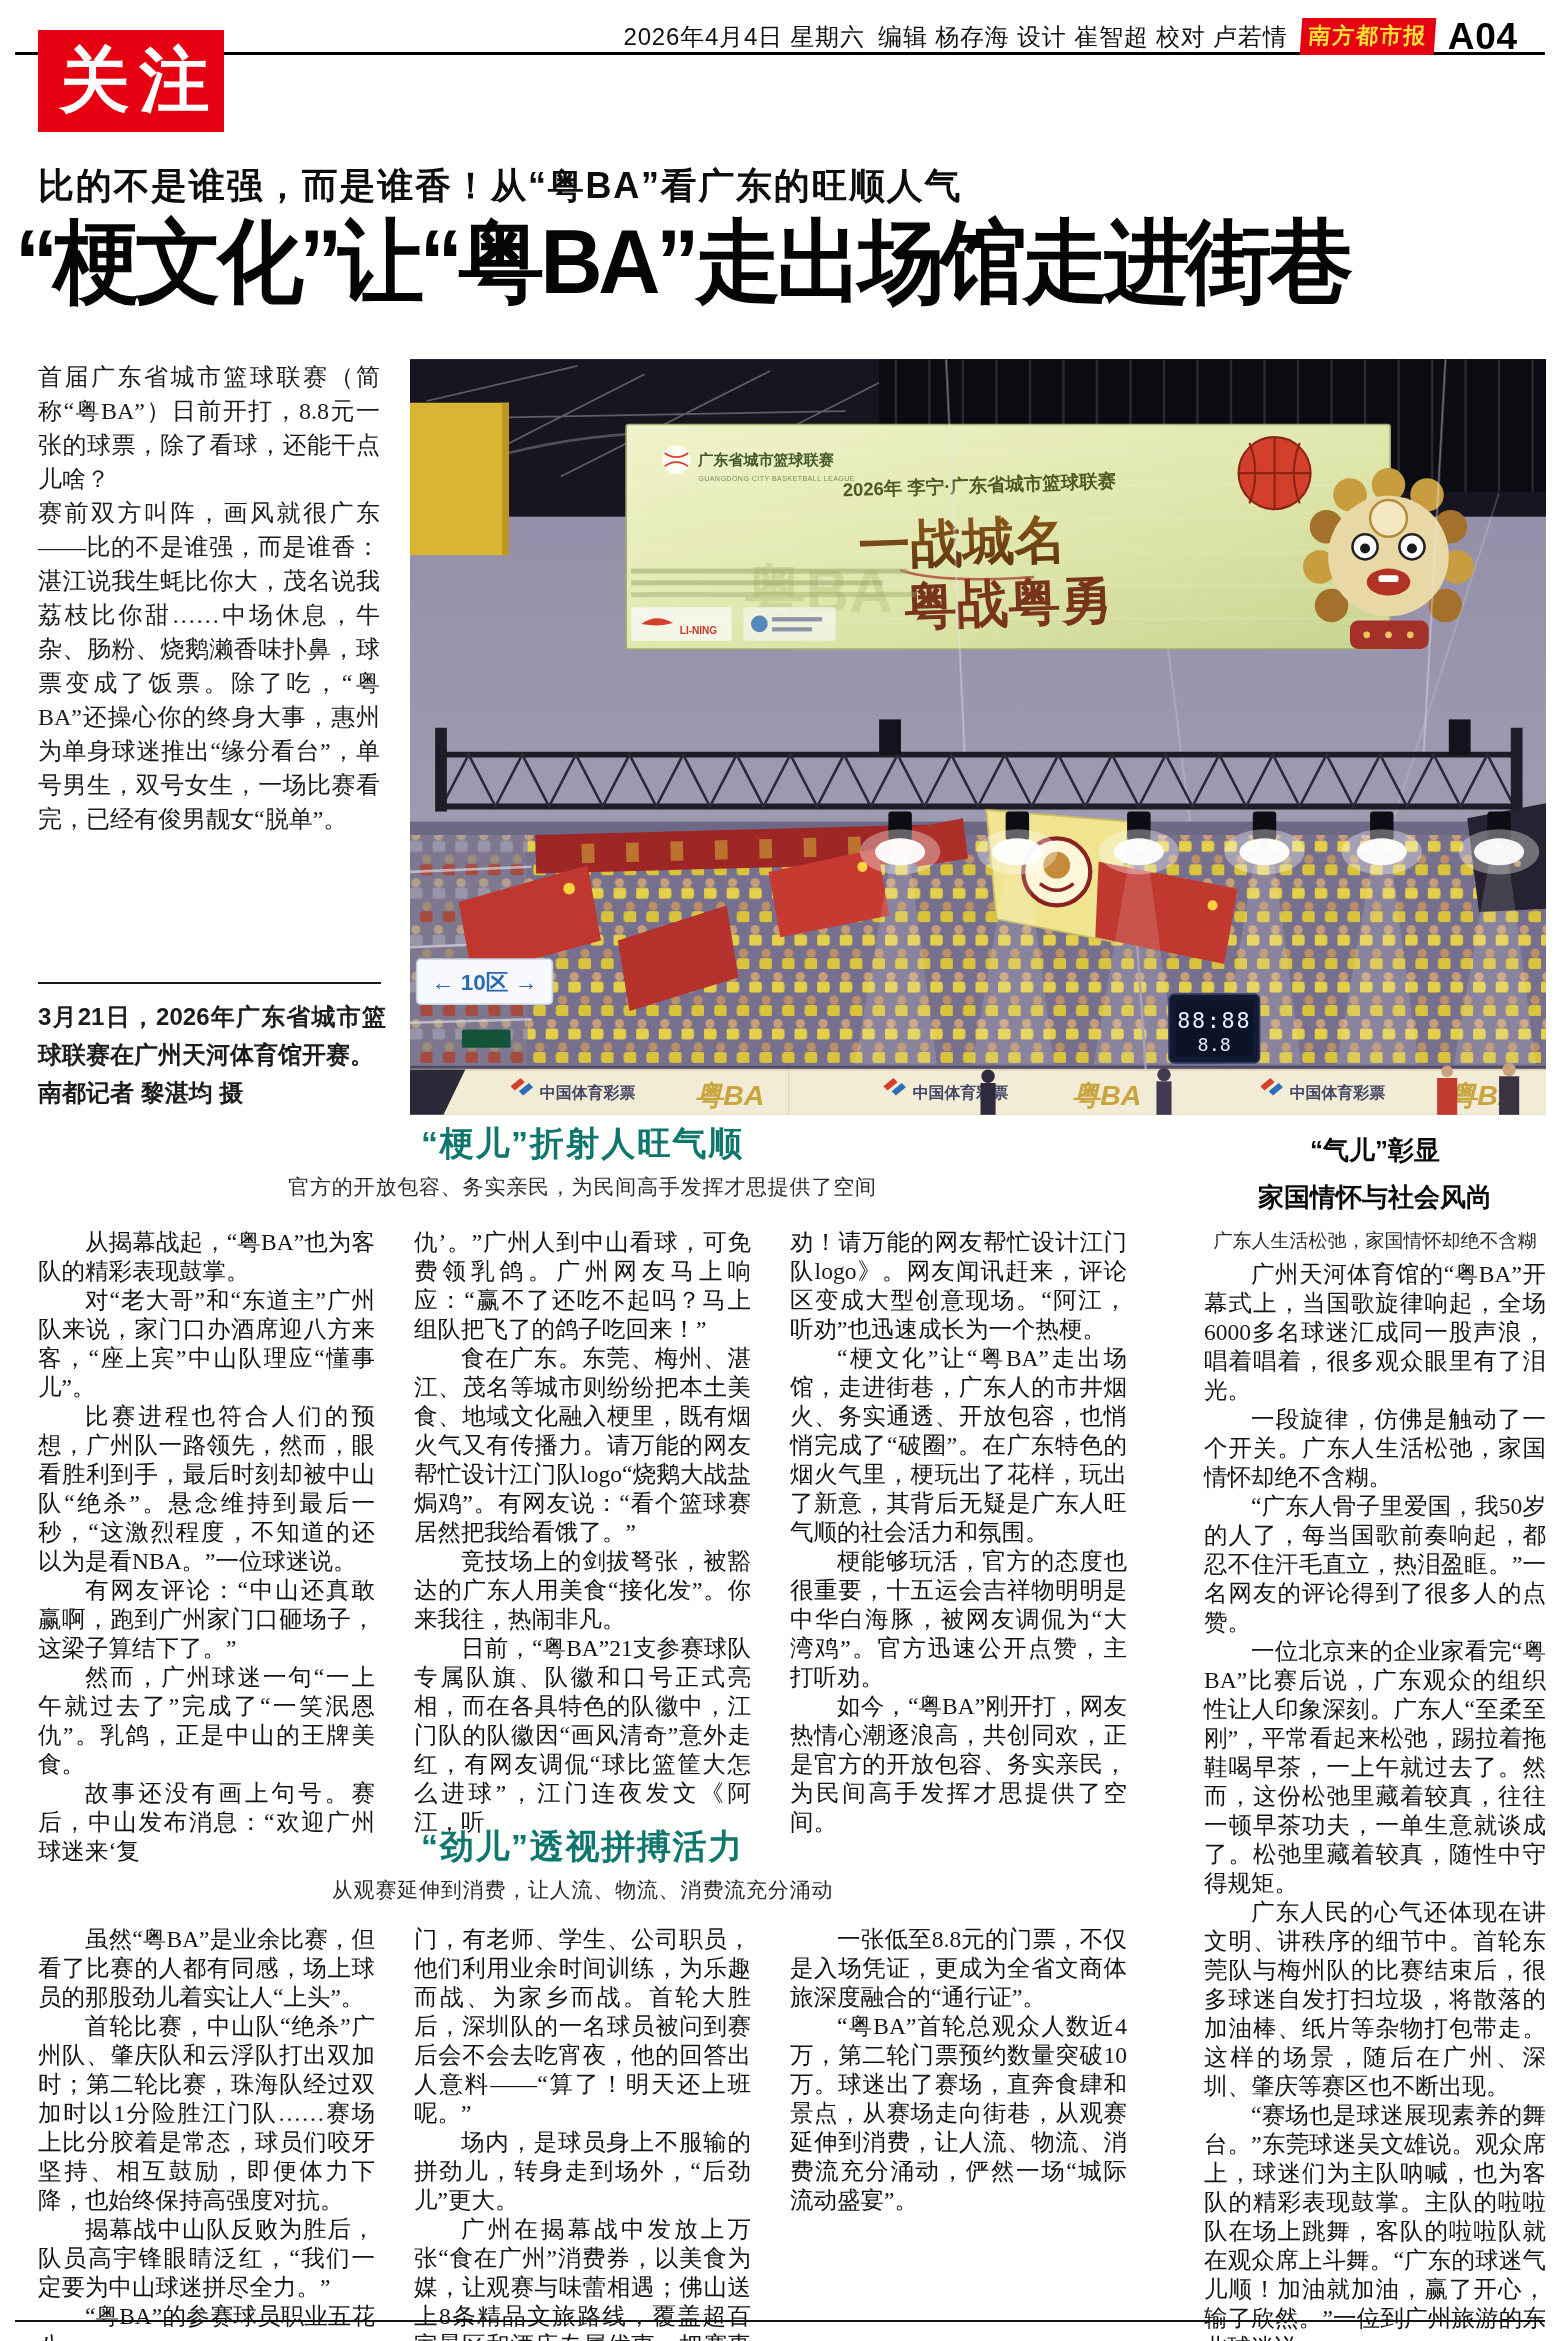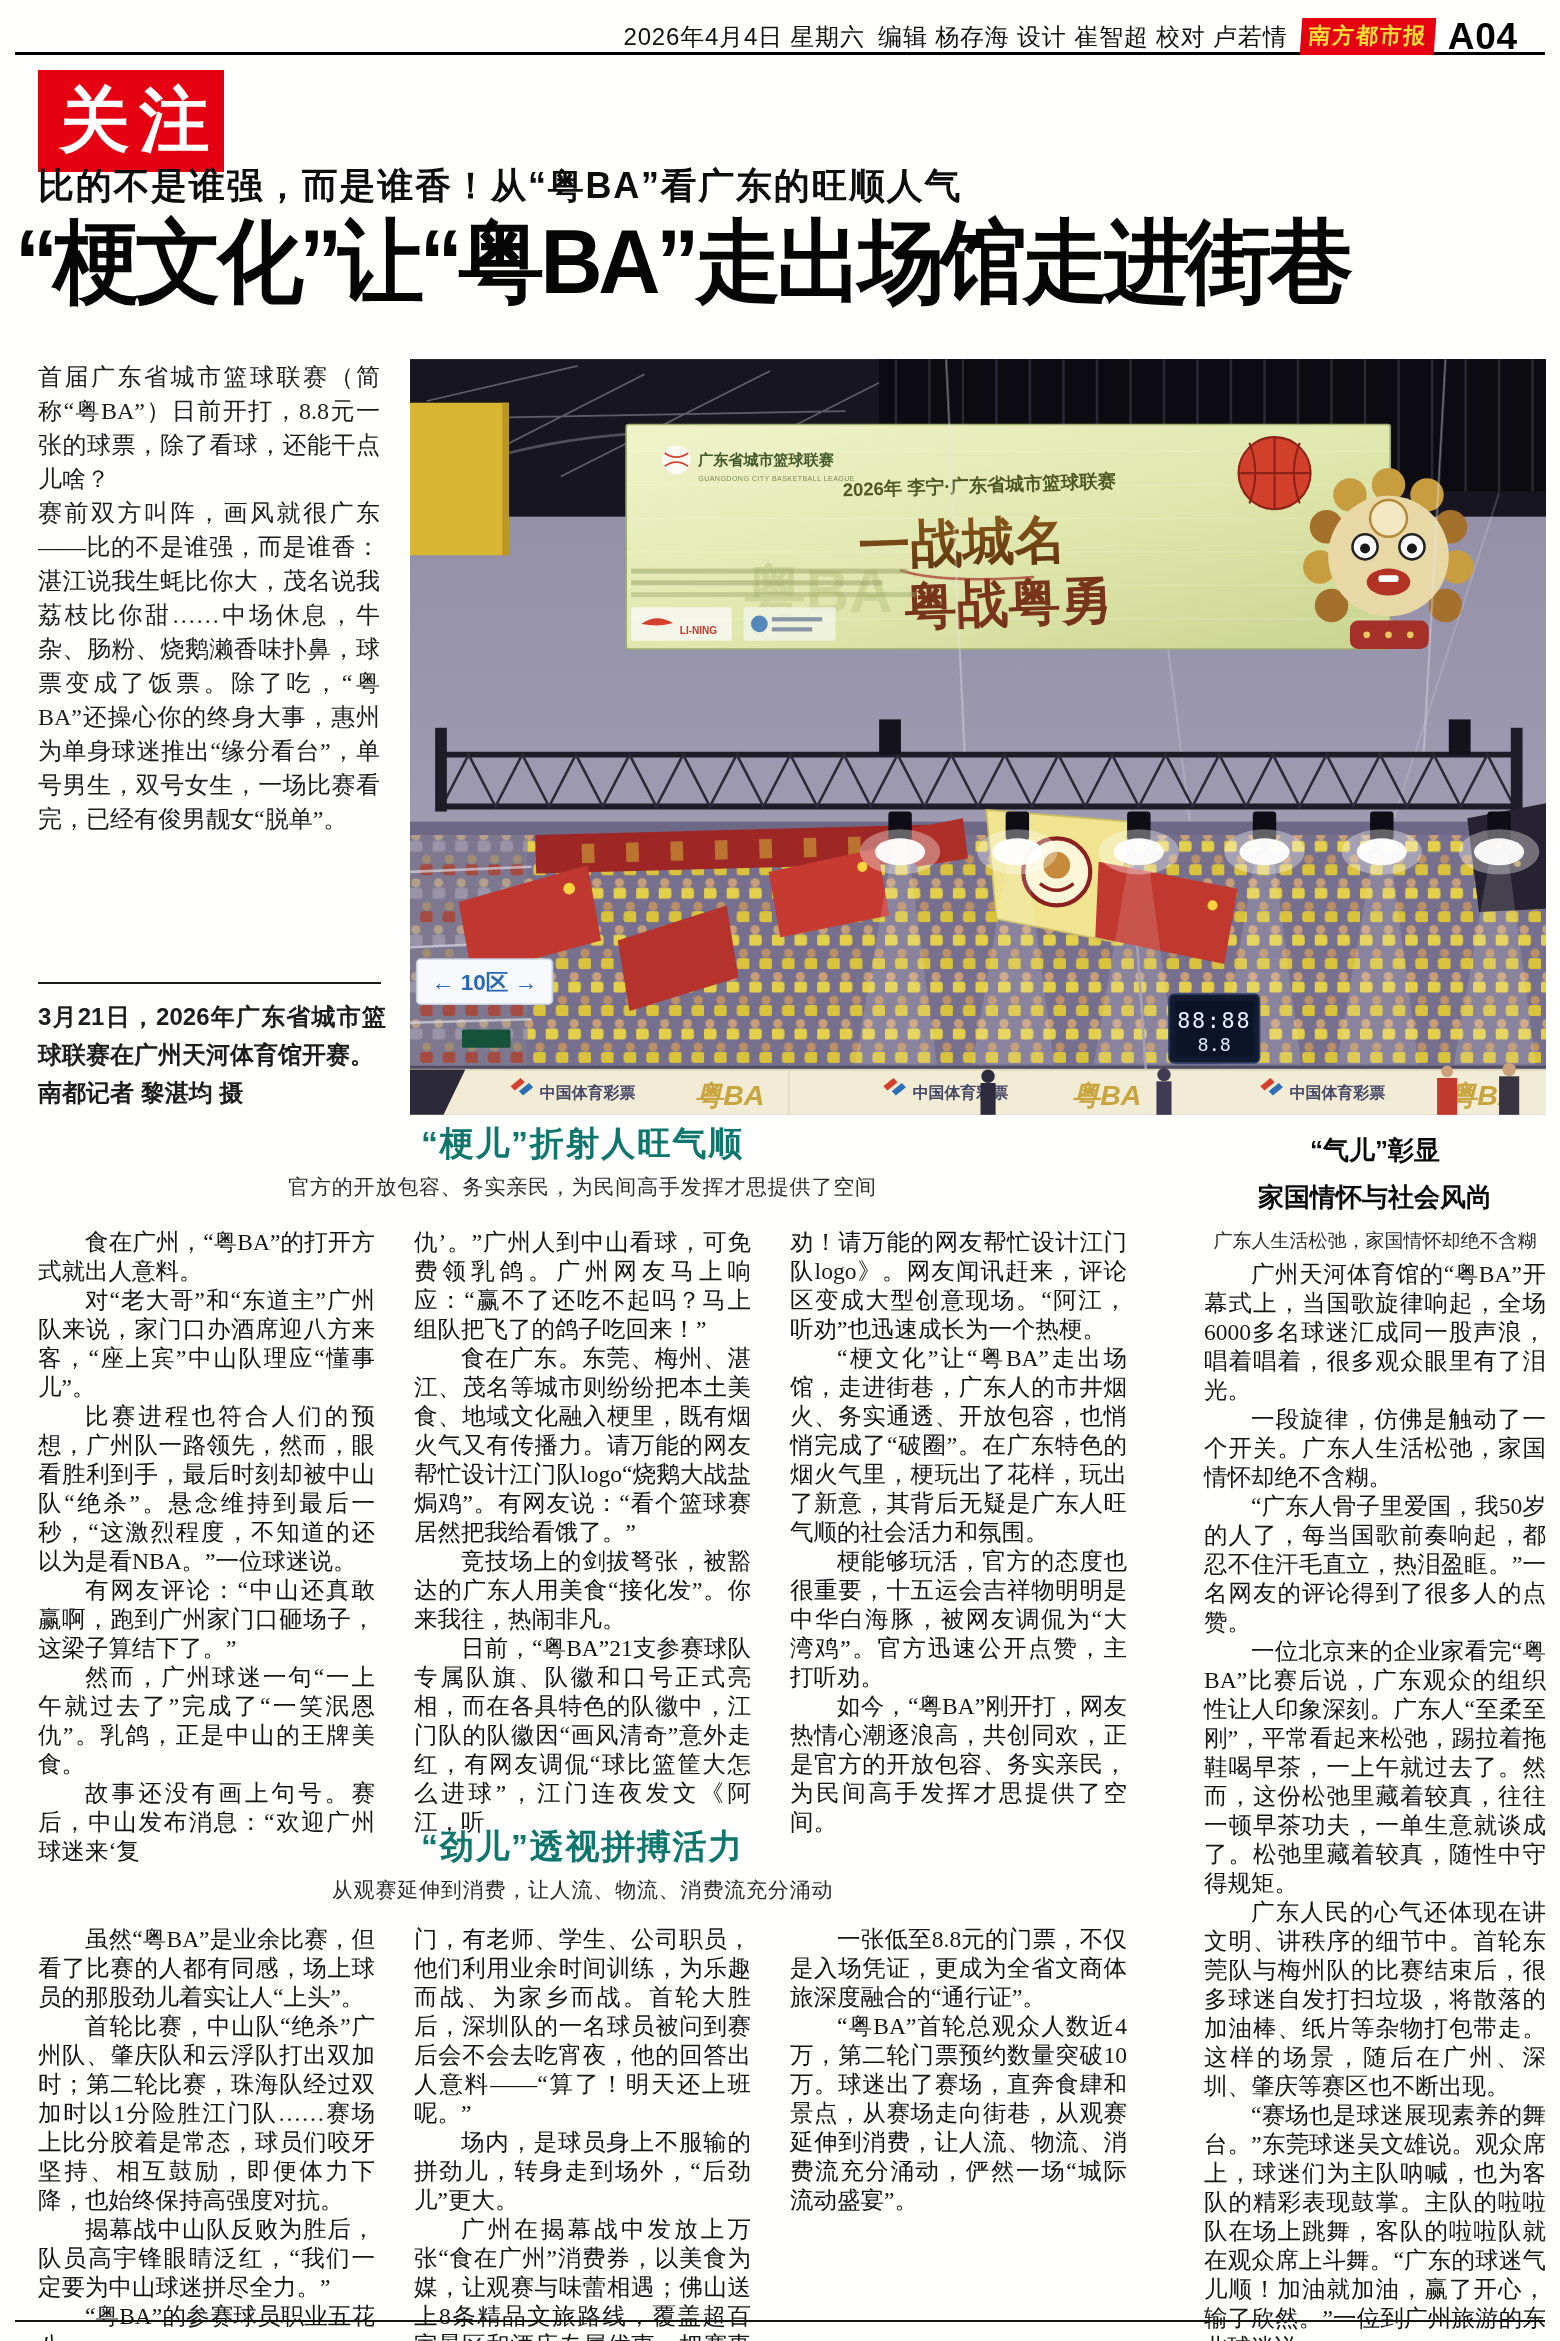--- a/index.html
+++ b/index.html
@@ -4,21 +4,21 @@
 <style>
   html,body{margin:0;padding:0;background:#d9d9d9;}
   .page{position:relative;width:1560px;height:2342px;background:#fffffe;overflow:hidden;
         font-family:"Liberation Serif","DejaVu Serif",serif;color:#1c1c1c;}
   .abs{position:absolute;}
   .sans{font-family:"Liberation Sans","DejaVu Sans",sans-serif;}
 
   
   .section-box{left:38px;top:30px;width:186px;height:102px;background:#e50112;color:#fff;
       display:flex;align-items:center;justify-content:center;font-size:70px;font-weight:900;
-      letter-spacing:10px;padding-left:17px;box-sizing:border-box;margin-top:40px;}
+      letter-spacing:10px;padding-left:17px;box-sizing:border-box;}
   .header-rule{left:15px;top:52px;width:1530px;height:2.5px;background:#000;}
   .dateline{left:503px;top:11.7px;width:1015px;height:50px;display:flex;justify-content:flex-end;
       align-items:center;gap:13.4px;}
   .dateline .dtext{font-size:24px;letter-spacing:0.8px;color:#111;}
   .masthead{background:#e50112;color:#ffdf33;font-weight:900;font-size:22px;padding:2.5px 7.5px 4.2px;
       letter-spacing:1.7px;transform:skewX(-4deg);}
   .pagenum{font-size:37px;font-weight:900;color:#000;letter-spacing:0.8px;}
 
   .kicker{left:38px;top:162px;font-size:36px;font-weight:800;letter-spacing:1.7px;white-space:nowrap;color:#0d0d0d;}
   .headline{left:15px;top:209px;width:1535px;font-size:86px;font-weight:900;letter-spacing:-4.2px;
@@ -346,21 +346,21 @@
         <circle cx="1312" cy="848" r="8" fill="#c9a17b"></circle>
           <rect x="1300" y="856" width="24" height="46" fill="#3a3442"></rect>
         <polygon points="0,848 66,848 40,902 0,902" fill="#2c2939"></polygon>
       </g>
     </svg>
   </div>
 
   <div class="abs sec-title sans" style="top:1121px;">“梗儿”折射人旺气顺</div>
   <div class="abs sec-sub" style="top:1173px;">官方的开放包容、务实亲民，为民间高手发挥才思提供了空间</div>
   <div class="abs bodycol geng-c1">
-      <p class="para">食在广州，“粤BA”的打开方式就出人意料。</p>
+      <p class="para">从揭幕战起，“粤BA”也为客队的精彩表现鼓掌。</p>
       <p class="para">对“老大哥”和“东道主”广州队来说，家门口办酒席迎八方来客，“座上宾”中山队理应“懂事儿”。</p>
       <p class="para">比赛进程也符合人们的预想，广州队一路领先，然而，眼看胜利到手，最后时刻却被中山队“绝杀”。悬念维持到最后一秒，“这激烈程度，不知道的还以为是看NBA。”一位球迷说。</p>
       <p class="para">有网友评论：“中山还真敢赢啊，跑到广州家门口砸场子，这梁子算结下了。”</p>
       <p class="para">然而，广州球迷一句“一上午就过去了”完成了“一笑泯恩仇”。乳鸽，正是中山的王牌美食。</p>
       <p class="para">故事还没有画上句号。赛后，中山发布消息：“欢迎广州球迷来‘复</p>
     </div>
   <div class="abs bodycol geng-c2">
       <p class="para noind">仇’。”广州人到中山看球，可免费领乳鸽。广州网友马上响应：“赢不了还吃不起吗？马上组队把飞了的鸽子吃回来！”</p>
       <p class="para">食在广东。东莞、梅州、湛江、茂名等城市则纷纷把本土美食、地域文化融入梗里，既有烟火气又有传播力。请万能的网友帮忙设计江门队logo“烧鹅大战盐焗鸡”。有网友说：“看个篮球赛居然把我给看饿了。”</p>
       <p class="para">竞技场上的剑拔弩张，被豁达的广东人用美食“接化发”。你来我往，热闹非凡。</p>

